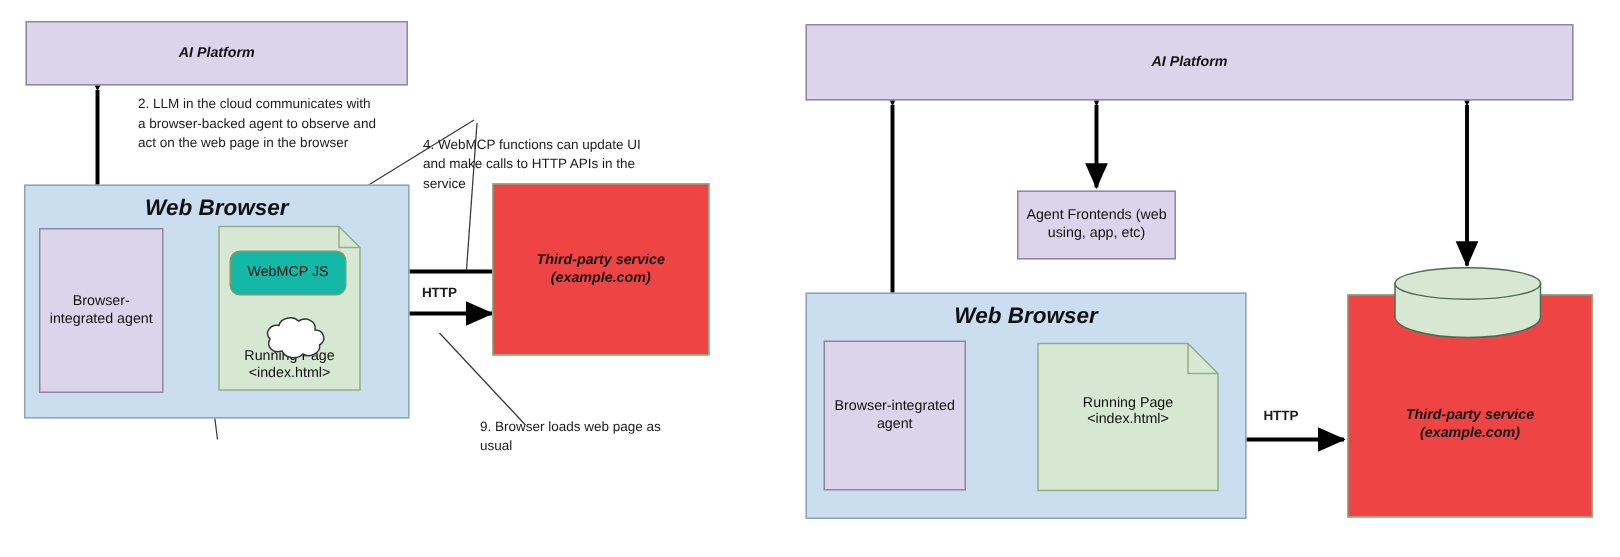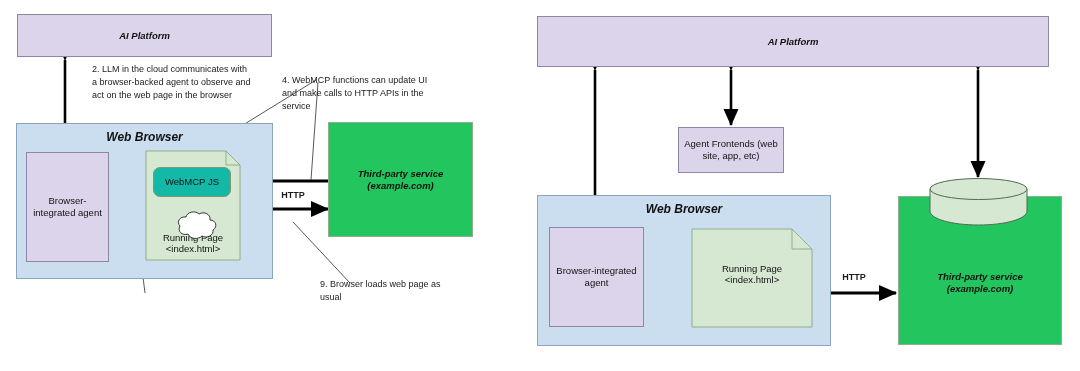--- a/index.html
+++ b/index.html
@@ -33,41 +33,41 @@
     box-sizing: border-box;
     border: 1px solid #7b7b8f;
     display: flex;
     align-items: center;
     justify-content: center;
     text-align: center;
     line-height: 1.25;
   }
   .purple { background: #dcd4ea; border-color: #8f86a6; }
   .blue   { background: #cadef0; border-color: #8aa5bd; }
-  .green  { background: #22c55e; border-color: #8fae8a; justify-content: center; }
+  .green  { background: #ef4444; border-color: #8fae8a; justify-content: center; }
   .green-dark { background: #14b8a6; border-color: #7d9a73; }
 
   .title-italic {
     font-style: italic;
     font-weight: bold;
     font-size: 9.5px;
   }
   .plain-label {
     font-size: 9.5px;
     font-weight: normal;
   }
   .container-title {
     position: absolute;
     width: 100%;
     top: 6px;
     left: 0;
     text-align: center;
     font-style: italic;
     font-weight: bold;
-    font-size: 12px;
+    font-size: 15px;
   }
   .container {
     position: absolute;
     box-sizing: border-box;
     border: 1px solid #8aa5bd;
   }
   .annot {
     position: absolute;
     font-size: 9px;
     line-height: 1.45;
@@ -185,32 +185,32 @@
 
   <div class="box green" style="left:328px; top:122px; width:145px; height:115px; flex-direction:column;">
     <span class="title-italic">Third-party service</span>
     <span class="title-italic">(example.com)</span>
   </div>
 
   <div class="edge-label" style="left:272px; top:190px; width:42px;">HTTP</div>
 
   <div class="annot" style="left:92px; top:63px; width:160px;">2. LLM in the cloud communicates with a browser-backed agent to observe and act on the web page in the browser</div>
 
-  <div class="annot" style="left:282px; top:74px; width:148px;">4. WebMCP functions can update UI and make calls to HTTP APIs in the service</div>
+  <div class="annot" style="left:282px; top:90px; width:148px;">4. WebMCP functions can update UI and make calls to HTTP APIs in the service</div>
 
   <div class="annot" style="left:320px; top:278px; width:130px;">9. Browser loads web page as usual</div>
 
 
   <div class="box purple" style="left:537px; top:16px; width:512px; height:51px;">
     <span class="title-italic">AI Platform</span>
   </div>
 
   <div class="box purple" style="left:678px; top:127px; width:106px; height:46px; flex-direction:column;">
     <span class="plain-label">Agent Frontends (web</span>
-    <span class="plain-label">site, app, etc)</span>
+    <span class="plain-label">using, app, etc)</span>
   </div>
 
   <div class="container blue" style="left:537px; top:195px; width:294px; height:151px; background:#cadef0;">
     <span class="container-title">Web Browser</span>
   </div>
 
   <div class="box purple" style="left:549px; top:227px; width:95px; height:100px;">
     <span class="plain-label" style="padding:0 4px;">Browser-integrated agent</span>
   </div>
 

